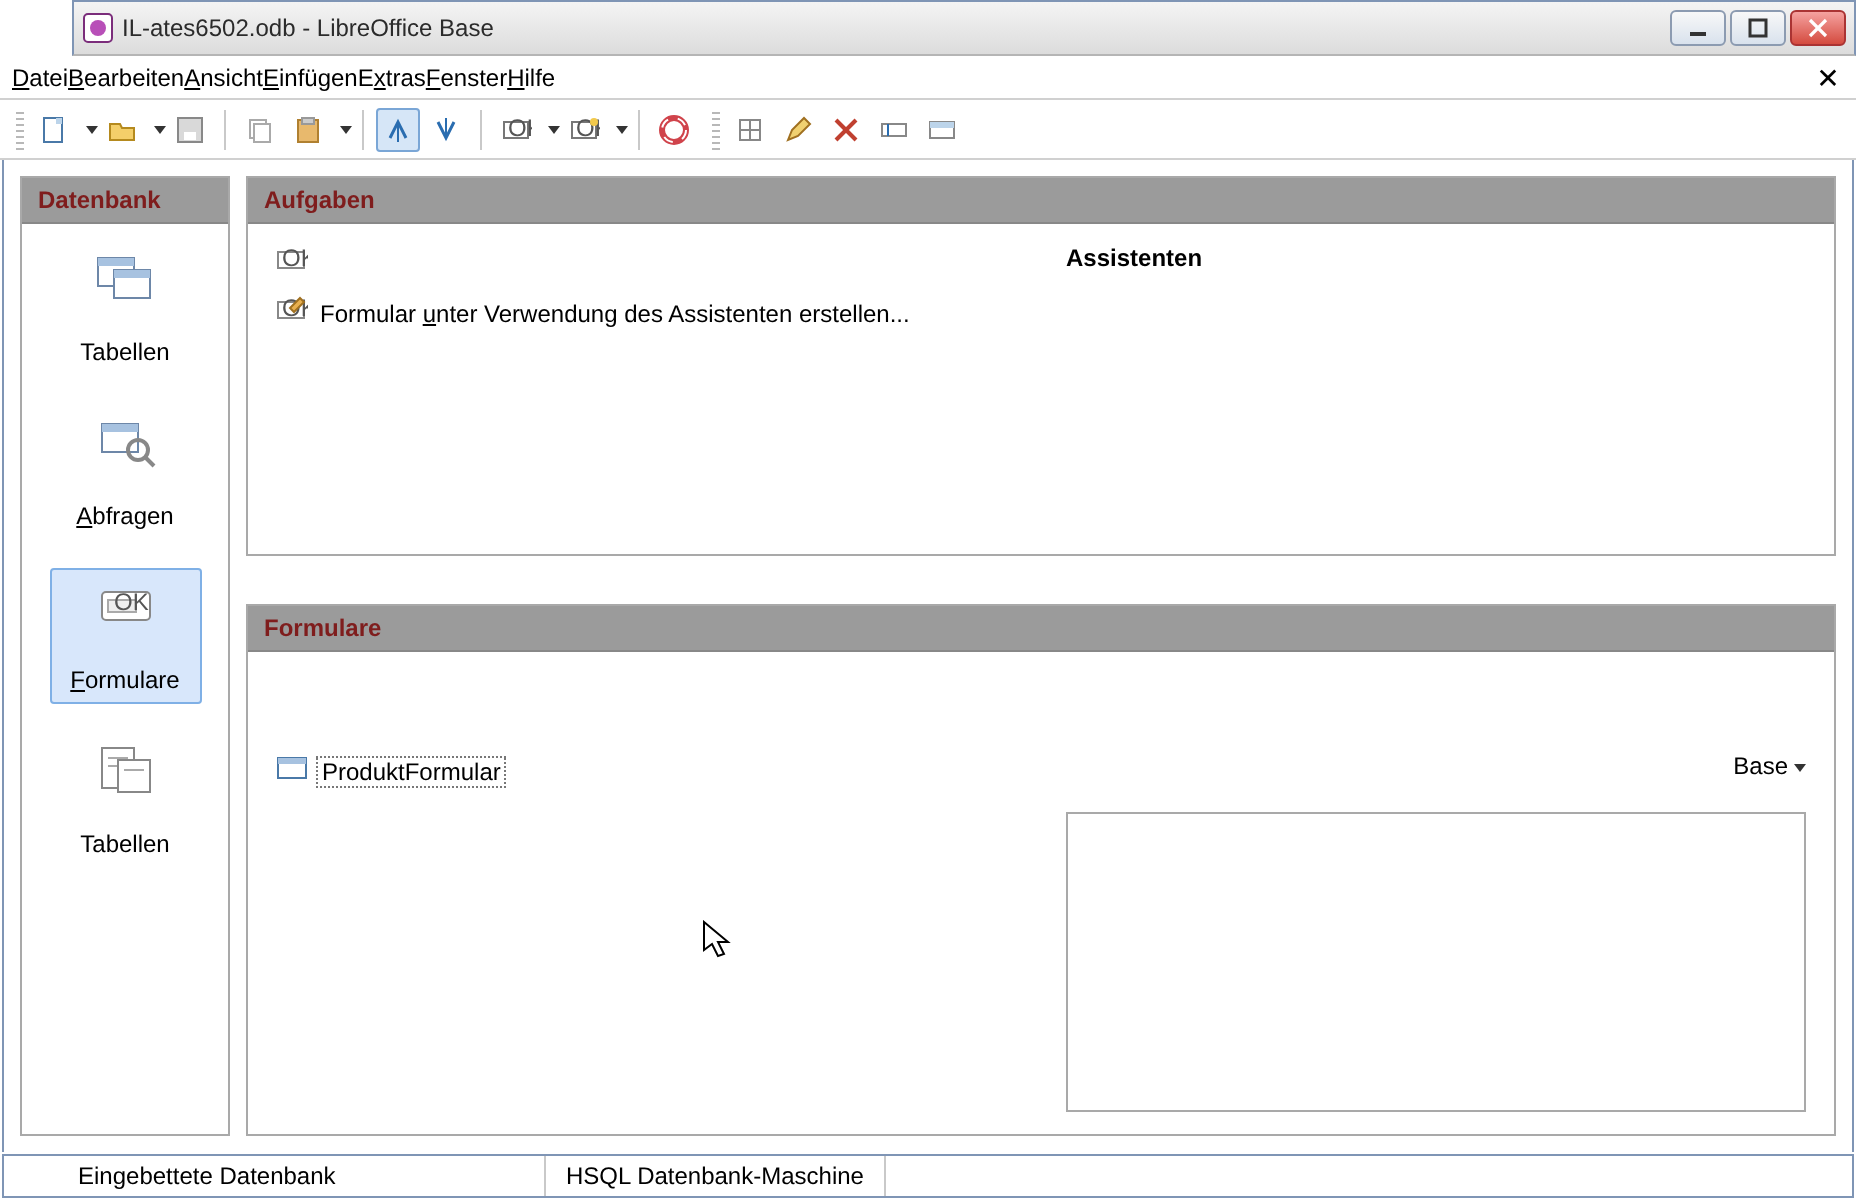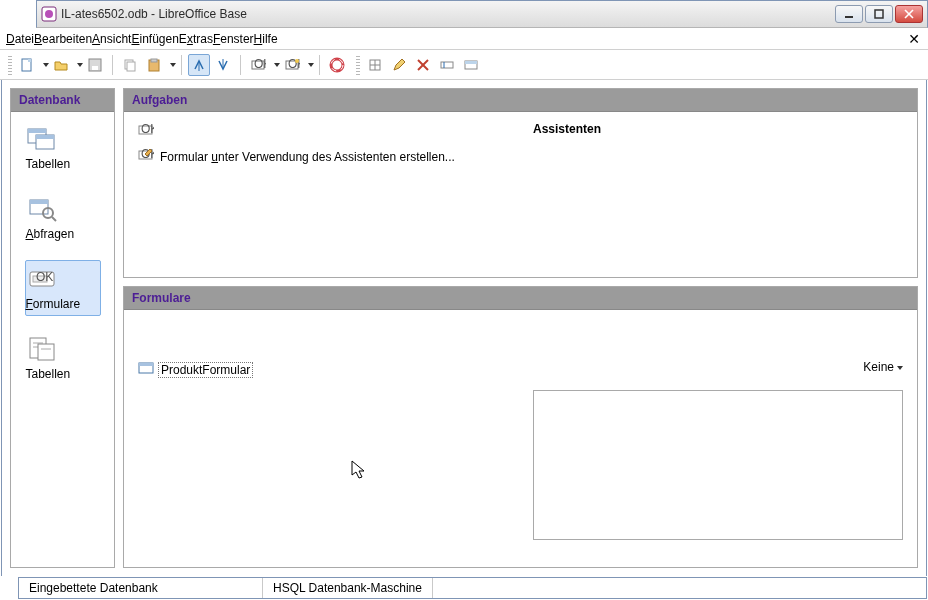--- a/index.html
+++ b/index.html
@@ -26,48 +26,48 @@
 .tbtn.pressed { border-color:#7aa6d6; background:#d6e6f7; }
 .drop { width:8px; display:flex; align-items:center; justify-content:center; cursor:pointer; }
 .sep { width:1px; height:20px; background:#c9c9c9; margin: 0 4px; }
 .dsep { width:4px; height:20px; margin:0 2px; background: repeating-linear-gradient(0deg,#b8b8b8 0,#b8b8b8 1px,transparent 1px,transparent 3px); }
 
 
 .content { position:absolute; left:1px; right:1px; top:80px; bottom:24px; border-left:1px solid #7f95b5; border-right:1px solid #7f95b5; display:flex; padding:8px; gap:8px; background:#fff; }
 
 
 .sidebar { width:105px; border:1px solid #a9a9a9; display:flex; flex-direction:column; }
-.panel-hdr { background:#9b9b9b; color:#4c1d95; font-weight:bold; padding:4px 8px; border-bottom:1px solid #888; }
+.panel-hdr { background:#9b9b9b; color:#7f1d1d; font-weight:bold; padding:4px 8px; border-bottom:1px solid #888; }
 .navlist { flex:1; padding:8px 4px; display:flex; flex-direction:column; align-items:center; gap:14px; }
-.navitem { width:76px; display:flex; flex-direction:column; align-items:flex-start; gap:4px; cursor:pointer; padding:4px 0; border:1px solid transparent; border-radius:2px; }
+.navitem { width:76px; display:flex; flex-direction:column; align-items:center; gap:16px; cursor:pointer; padding:4px 0; border:1px solid transparent; border-radius:2px; }
 .navitem.selected { background:#d8e7fb; border-color:#7fb0e6; }
 .navitem .lbl u{ text-decoration:underline; }
 .bigicon{ width:32px; height:28px; display:flex; align-items:center; justify-content:center; }
 
 
-.rightcol { flex:1; display:flex; flex-direction:column; gap:8px; }
+.rightcol { flex:1; display:flex; flex-direction:column; gap:24px; }
 .panel { border:1px solid #a9a9a9; display:flex; flex-direction:column; }
 .tasks-body{ flex:1; padding:10px 14px; display:flex; gap:20px; }
 .tasks-left{ flex:1; display:flex; flex-direction:column; gap:6px; }
 .task { display:flex; align-items:center; gap:6px; cursor:pointer; }
 .task u { text-decoration: underline; }
 .tasks-right{ width:370px; }
 .desc-hdr{ font-weight:bold; }
 
 .forms-body{ flex:1; position:relative; padding:10px 14px;margin-top:40px; }
 .objitem{ display:inline-flex; align-items:center; gap:4px; }
 .objitem .name{ border:1px dotted #777; padding:0 2px; }
 .view-sel{ position:absolute; right:14px; top:10px; cursor:pointer; }
 .preview-box{ position:absolute; right:14px; top:40px; width:370px; height:150px; border:1px solid #a9a9a9; background:#fff; }
 
 .p-tasks{ height:190px; }
 .p-forms{ flex:1; }
 
 
-.statusbar{ position:absolute; left:18px; right:1px; bottom:1px; height:22px; border:1px solid #7f95b5; display:flex; align-items:flex-end; }
+.statusbar{ position:absolute; left:1px; right:1px; bottom:1px; height:22px; border:1px solid #7f95b5; display:flex; align-items:flex-end;padding-left:27px; }
 .status-cell{ padding:0 10px; height:100%; display:flex; align-items:center; border-right:1px solid #c9c9c9; }
 .status-cell:first-child{ width:244px; }
 .cursor-svg{ position:absolute; left:351px; top:460px; pointer-events:none; }
 .tri { display:inline-block; width:0; height:0; border-left:3px solid transparent; border-right:3px solid transparent; border-top:4px solid #333; vertical-align:middle; margin-left:3px;}
 </style>
 </head>
 <body>
 
 <div class="titlebar">
   <span class="app-icon">
@@ -303,21 +303,21 @@
       <div class="panel-hdr">Formulare</div>
       <div class="forms-body">
         <div id="objlist"><div class="objitem">
               <span><svg width="16" height="16">
                   <rect x="1" y="3" width="14" height="10" fill="#fff" stroke="#4a79a8"></rect>
                   <rect x="1" y="3" width="14" height="3" fill="#a7c2e0"></rect>
                 </svg></span>
               <span class="name">ProduktFormular</span>
             </div></div>
         <div class="view-sel">
-          <span>Keine</span><span class="tri"></span>
+          <span>Base</span><span class="tri"></span>
         </div>
         <div class="preview-box"></div>
       </div>
     </div>
   </div>
 </div>
 
 <div class="statusbar">
   <div class="status-cell">Eingebettete Datenbank</div>
   <div class="status-cell">HSQL Datenbank-Maschine</div>

